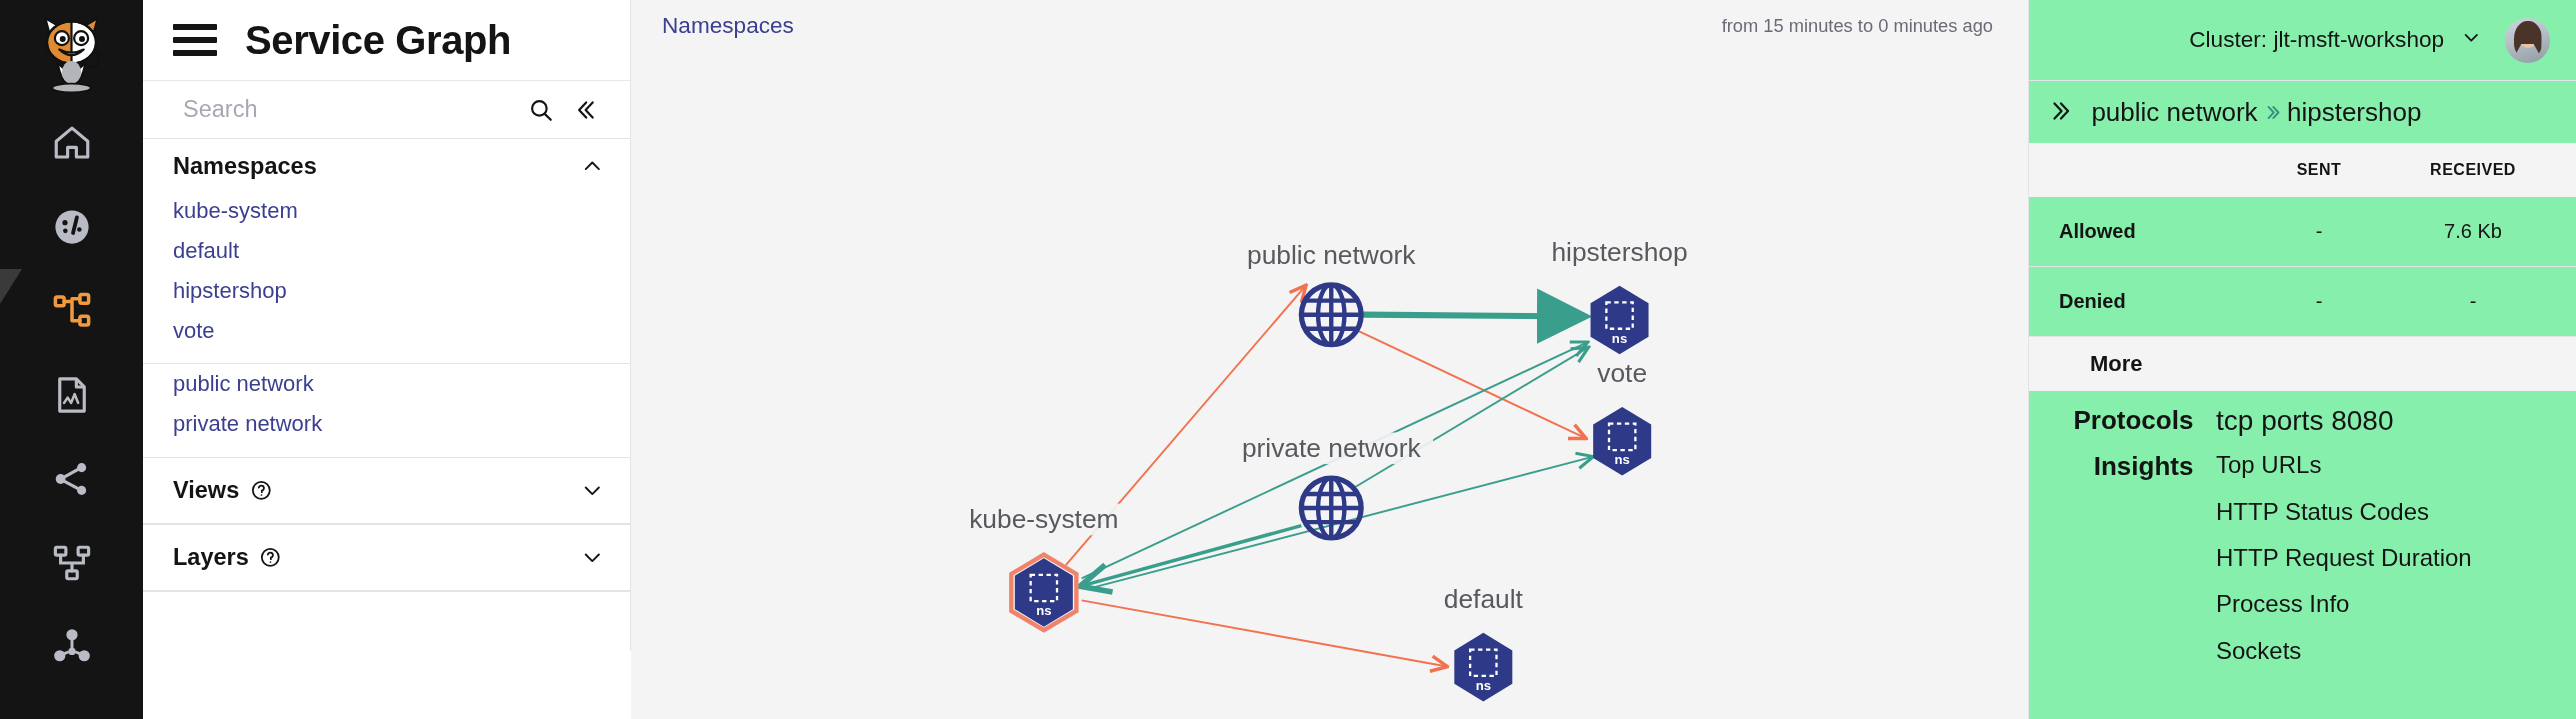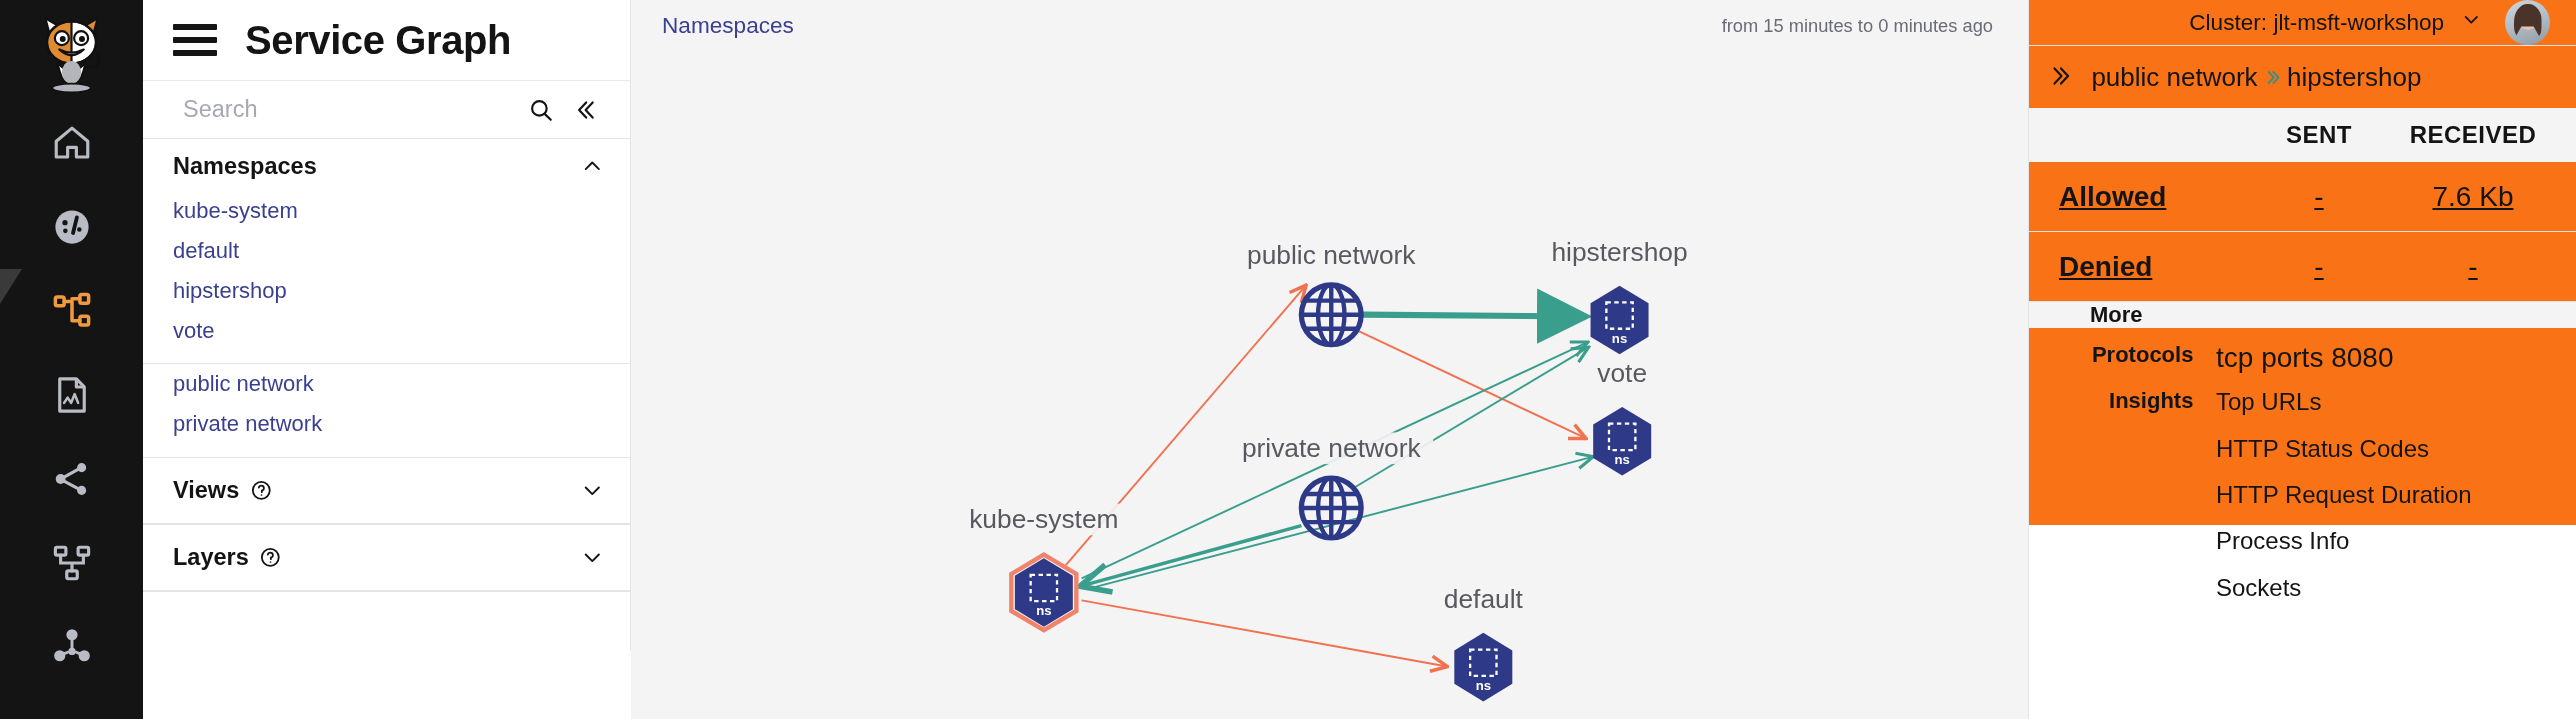--- a/index.html
+++ b/index.html
@@ -93,22 +93,22 @@
     height: 51px; display: flex; align-items: center; justify-content: space-between;
     padding: 0 35px 0 31px; flex: 0 0 51px;
   }
   .crumb { font-size: 22.6px; color: #3b3f8f; cursor: pointer; }
   .timerange { font-size: 18.3px; color: #6b6b76; }
   .canvas { flex: 1; position: relative; }
   .canvas svg { position: absolute; inset: 0; width: 100%; height: 100%; }
 
   
   .detail {
-    width: 547px; flex: 0 0 547px; height: 525px;
-    background: #f97316; display: flex; flex-direction: column;
+    width: 547px; flex: 0 0 547px; height: 719px;
+    background: #86efac; display: flex; flex-direction: column;
   }
   .detail-top { height: 80px; display: flex; align-items: center; justify-content: flex-end; padding: 0 26px; gap: 22.6px; }
   .cluster-pick { display: flex; align-items: center; gap: 15.7px; font-size: 22.6px; color: #141414; cursor: pointer; white-space: nowrap; }
   .avatar {
     width: 45px; height: 45px; border-radius: 50%;
     background: linear-gradient(160deg,#cfd6dc 0%,#b9c2ca 40%,#8e9aa4 100%);
     position: relative; overflow: hidden; flex: 0 0 45px; cursor: pointer;
   }
   .avatar::before {
     content: ""; position: absolute; left: 50%; top: 20%; transform: translateX(-50%);
@@ -124,34 +124,34 @@
     display: flex; align-items: center; gap: 17.4px;
     padding: 15.7px 22.6px 15.7px 19px;
   }
   .bc-text { font-size: 26px; color: #141414; display: flex; align-items: center; }
   .bc-sep { display: inline-flex; margin: 0 5.2px; }
   .tbl { width: 100%; }
   .tbl-head {
     background: #f4f4f5; display: flex; align-items: center; height: 54px;
     padding: 0 26px 0 30px;
   }
-  .tbl-head div { font-size: 24px; font-weight: bold; letter-spacing: 0.5px; color: #141414; text-align: center; }
+  .tbl-head div { font-size: 16px; font-weight: bold; letter-spacing: 0.5px; color: #141414; text-align: center; }
   .c1 { flex: 0 0 183px; text-align: left !important; }
   .c2 { flex: 1; }
   .c3 { flex: 1; }
   .tbl-row {
     display: flex; align-items: center; height: 70px;
     padding: 0 26px 0 30px; border-bottom: 1.7px solid #e2e4e8;
   }
-  .tbl-row div { font-size: 28px; color: #141414; text-align: center; text-decoration: underline; }
+  .tbl-row div { font-size: 20px; color: #141414; text-align: center; }
   .tbl-row .c1 { font-weight: bold; }
   .more-bar { background: #f4f4f5; height: 54px; display: flex; align-items: center; padding-left: 61px; }
   .more-bar span { font-size: 22px; font-weight: bold; color: #141414; }
   .kv { display: flex; padding: 14px 17.4px 0 30px; }
-  .kv-k { flex: 0 0 157px; font-size: 22px; font-weight: bold; color: #141414; text-align: right; padding-right: 22.6px; }
+  .kv-k { flex: 0 0 157px; font-size: 26px; font-weight: bold; color: #141414; text-align: right; padding-right: 22.6px; }
   .kv-v { font-size: 28px; color: #141414; }
   .kv-list { display: flex; flex-direction: column; gap: 18.3px; }
   .kv-list span { font-size: 24px; color: #141414; cursor: pointer; }
 
   
   .nlabel { font-family: "Liberation Sans", sans-serif; font-size: 30px; fill: #58585f; }
   .nsub { font-family: "Liberation Sans", sans-serif; font-size: 15px; fill: #ffffff; font-weight: bold; }
 </style>
 </head>
 <body>

